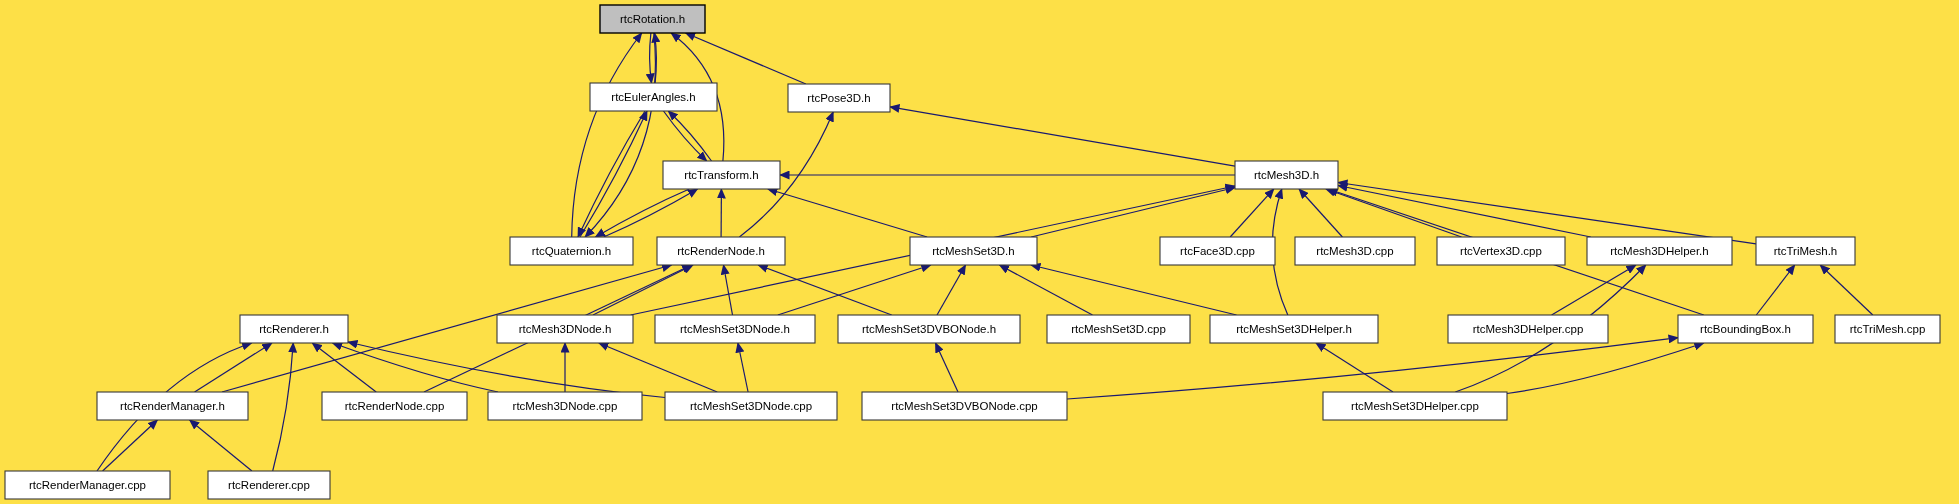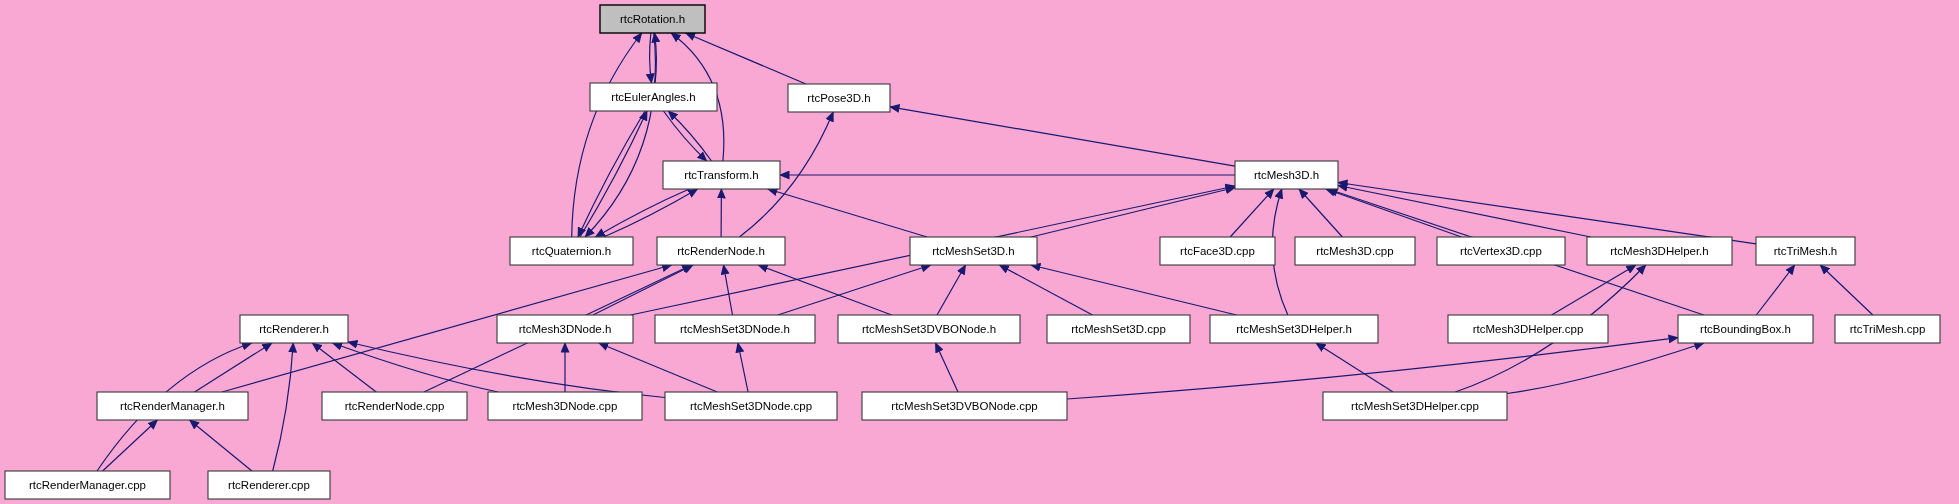--- a/index.html
+++ b/index.html
@@ -1,16 +1,16 @@
 <!DOCTYPE html>
 <html><head>
 <meta charset="utf-8">
 <style>
   html,body{margin:0;padding:0;background:#ffffff;}
-  .canvas{position:relative;width:1959px;height:504px;background:#f9a8d4;overflow:hidden;
+  .canvas{position:relative;width:1959px;height:504px;background:#fde047;overflow:hidden;
           font-family:"Liberation Sans", sans-serif;}
   svg{display:block;}
   svg text{font-family:"Liberation Sans", sans-serif;font-size:11.5px;fill:#000000;}
   .node rect{fill:#ffffff;stroke:#383838;stroke-width:1.1;}
   .node.root rect{fill:#bfbfbf;stroke:#000000;stroke-width:1.4;}
   .edge{fill:none;stroke-width:1.2;}
 </style>
 </head>
 <body>
 

